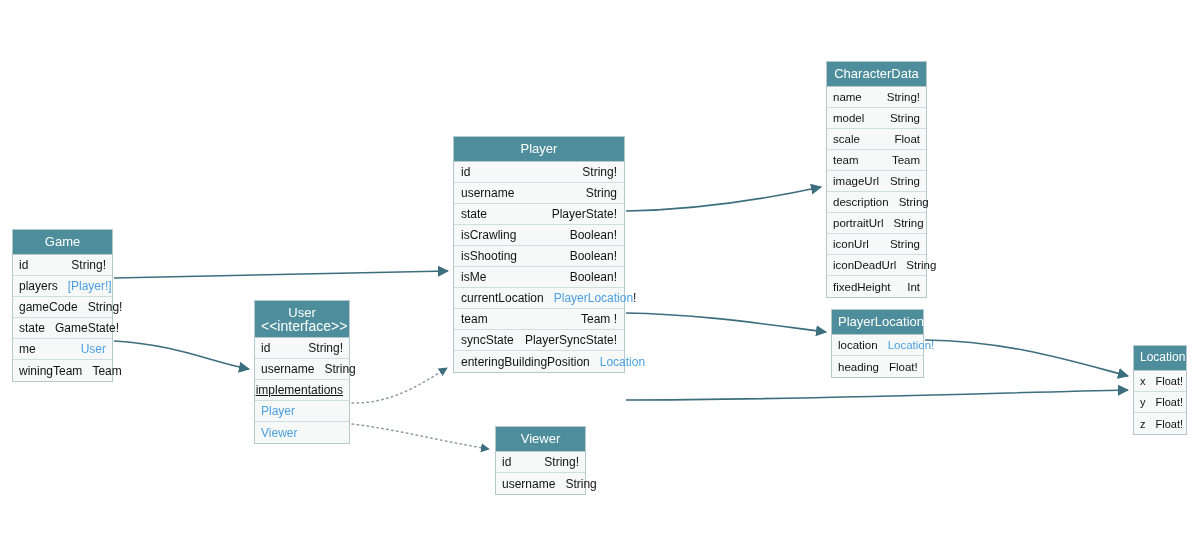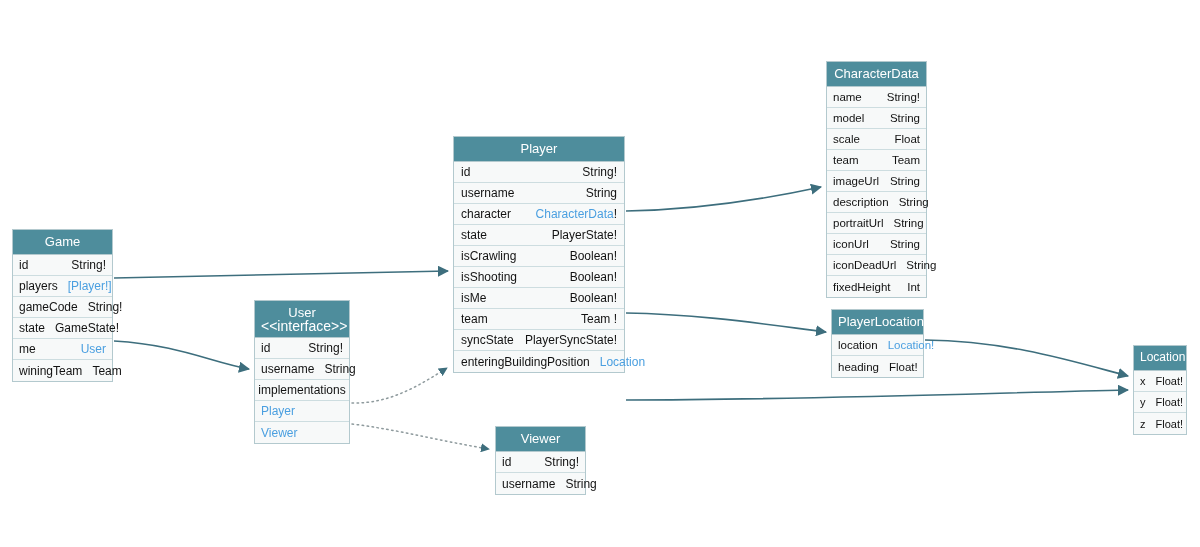--- a/index.html
+++ b/index.html
@@ -43,21 +43,21 @@
     padding:0 7px;
     font-size:12px;
     color:#121212;
     border-bottom:1px solid #cdddE0;
     background:#f7f9f9;
     white-space:nowrap;
   }
   .row:last-child{border-bottom:none;}
   .row .fname{text-align:left;}
   .row .ftype{text-align:center;margin-left:10px;}
-  .row.center{justify-content:center;}
+  .row.center{justify-content:flex-end;text-decoration:underline;}
   .row.center .fname{margin:0;}
   .row.link .fname{color:#4a9fe0;}
   .ftype.link{color:#4a9fe0;}
   .ftype .bang{color:#121212;}
 
   
   #ent-game{left:12px;top:229px;width:101px;}
   #ent-user{left:254px;top:300px;width:96px;}
   #ent-player{left:453px;top:136px;width:172px;}
   #ent-viewer{left:495px;top:426px;width:91px;}
@@ -161,40 +161,40 @@
     <div class="ent-header">Player</div>
     <div class="row">
       <span class="fname">id</span>
       <span class="ftype">String!</span>
     </div>
     <div class="row">
       <span class="fname">username</span>
       <span class="ftype">String</span>
     </div>
     <div class="row">
-      <span class="fname">character</span>
-      <span class="ftype link"><span>CharacterData</span><span class="bang">!</span></span>
-    </div>
-    <div class="row">
       <span class="fname">state</span>
       <span class="ftype">PlayerState!</span>
     </div>
     <div class="row">
       <span class="fname">isCrawling</span>
       <span class="ftype">Boolean!</span>
     </div>
     <div class="row">
       <span class="fname">isShooting</span>
       <span class="ftype">Boolean!</span>
     </div>
     <div class="row">
       <span class="fname">isMe</span>
       <span class="ftype">Boolean!</span>
     </div>
     <div class="row">
+      <span class="fname">currentLocation</span>
+      <span class="ftype link"><span>PlayerLocation</span><span class="bang">!</span></span>
+    </div>
+    <div class="row">
       <span class="fname">team</span>
       <span class="ftype">Team !</span>
     </div>
     <div class="row">
       <span class="fname">syncState</span>
       <span class="ftype">PlayerSyncState!</span>
     </div>
     <div class="row">
       <span class="fname">enteringBuildingPosition</span>
       <span class="ftype link">Location</span>

